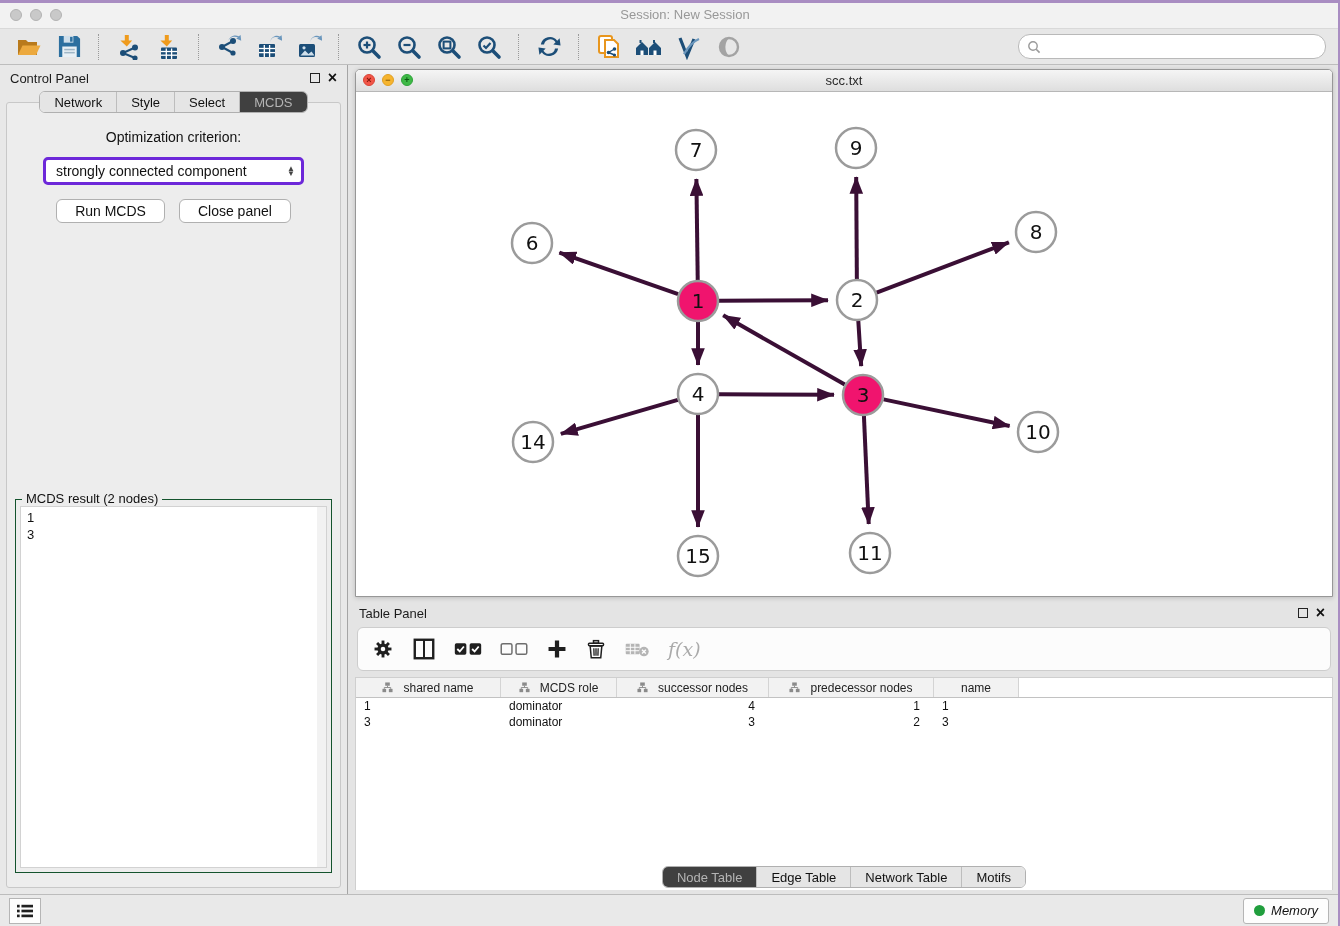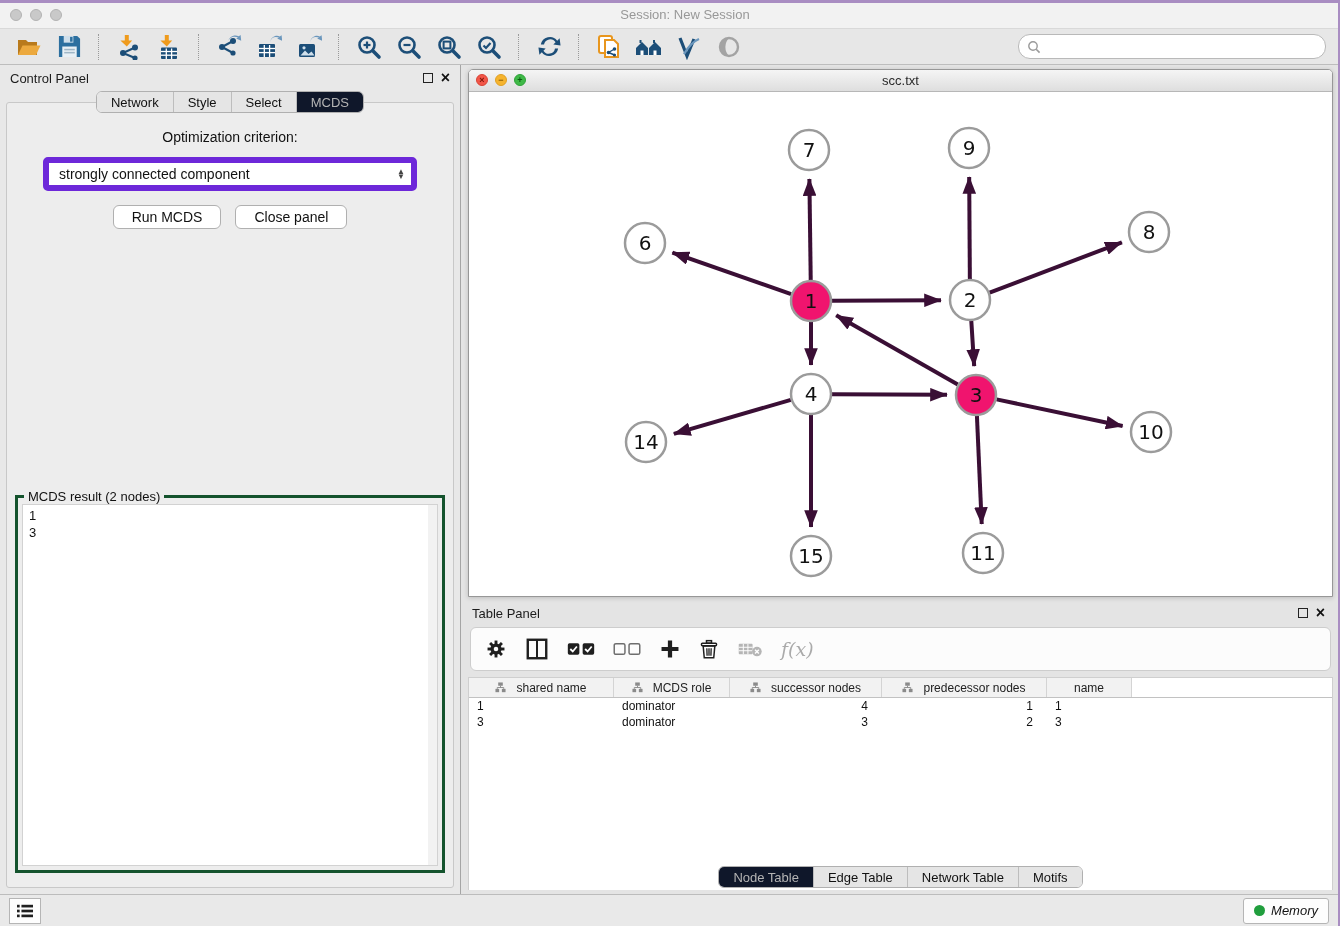--- a/index.html
+++ b/index.html
@@ -21,47 +21,47 @@
   .toolbar{height:37px;background:#e7e7e7;border-top:1px solid #d9d9d9;border-bottom:1px solid #bdbdbd;
     display:flex;align-items:center;padding:0 12px;gap:6px;box-sizing:border-box;}
   .tbtn{width:34px;height:30px;display:flex;align-items:center;justify-content:center;}
   .tsep{width:1px;height:26px;border-left:1px dotted #9a9a9a;margin:0 6px;}
   .searchbox{margin-left:auto;width:290px;height:23px;background:#fff;border:1px solid #b9b9b9;border-radius:12px;
     display:flex;align-items:center;padding:0 8px;gap:4px;}
   .searchbox input{border:none;outline:none;flex:1;font-size:12px;background:transparent;}
 
   
   .main{position:absolute;top:62px;bottom:32px;left:0;right:0;display:flex;}
-  .control-panel{width:461px;background:#e8e8e8;border-right:1px solid #a5a5a5;display:flex;flex-direction:column;box-sizing:border-box;position:relative;}
+  .control-panel{width:348px;background:#e8e8e8;border-right:1px solid #a5a5a5;display:flex;flex-direction:column;box-sizing:border-box;position:relative;}
   .splitter-gutter{width:6px;background:#e4e4e4;}
   .right-col{flex:1;background:#e4e4e4;display:flex;flex-direction:column;padding:4px 5px 4px 1px;box-sizing:border-box;min-width:0;}
 
   
   .panel-head{height:26px;display:flex;align-items:center;padding:0 10px;gap:8px;}
   .panel-head .ph-title{font-size:13px;color:#1c1c1c;flex:1;}
   .float-ico{width:10px;height:10px;border:1.6px solid #222;box-sizing:border-box;display:inline-block;}
   .close-ico{font-size:16px;font-weight:700;color:#111;line-height:10px;}
 
   .seg{display:flex;justify-content:center;}
   .segctl{display:flex;border:1px solid #b0b0b0;border-radius:6px;overflow:hidden;background:#fff;height:20px;}
   .segctl .segitem{padding:2px 14px;font-size:13px;color:#111;border-right:1px solid #bdbdbd;background:#e5e5e5;display:flex;align-items:center;}
   .segctl .segitem:last-child{border-right:none;}
-  .segctl .segitem.sel{background:#0f172a;color:#b4b4b4;}
+  .segctl .segitem.sel{background:#404040;color:#b4b4b4;}
 
   .cp-content{flex:1;margin:-11px 6px 6px 6px;border:1px solid #c8c8c8;border-radius:3px;background:#ededed;
     padding-top:26px;display:flex;flex-direction:column;}
   .opt-label{text-align:center;font-size:14px;color:#111;margin-bottom:12px;}
-  .selectbox{margin:0 36px;height:22px;background:#fff;border:6px solid #6d28d9;border-radius:5px;
+  .selectbox{margin:0 36px;height:22px;background:#fff;border:3px solid #6d28d9;border-radius:5px;
     display:flex;align-items:center;padding:0 6px 0 10px;font-size:14px;color:#111;}
   .selectbox .sval{flex:1;}
   .spin{display:flex;flex-direction:column;font-size:8px;line-height:5px;color:#444;letter-spacing:0;}
   .btnrow{display:flex;justify-content:center;gap:14px;margin-top:14px;}
   .aqbtn{height:22px;padding:0 18px;background:#fff;border:1px solid #b0b0b0;border-radius:6px;font-size:14px;color:#111;
     display:flex;align-items:center;}
-  .result-group{margin:auto 8px 14px 8px;height:372px;border:3px solid #14532d;position:relative;background:#ededed;}
+  .result-group{margin:auto 8px 14px 8px;height:372px;border:1px solid #14532d;position:relative;background:#ededed;}
   .result-legend{position:absolute;top:-9px;left:6px;background:#ededed;padding:0 4px;font-size:13px;color:#111;}
   .result-text{position:absolute;inset:6px 4px 4px 4px;background:#fff;border:1px solid #d2d2d2;
     font-size:13px;color:#111;padding:2px 6px;white-space:pre-line;line-height:17px;}
   .result-scroll{position:absolute;top:7px;bottom:5px;right:5px;width:9px;background:#f2f2f2;}
 
   
   .net-window{height:526px;border:1px solid #979797;border-radius:5px 5px 0 0;overflow:hidden;
     box-shadow:0 1px 5px rgba(0,0,0,.18);background:#fff;}
   .net-titlebar{height:21px;background:linear-gradient(#f5f5f5,#dedede);border-bottom:1px solid #b7b7b7;position:relative;}
   .tl{width:12px;height:12px;border-radius:50%;display:flex;align-items:center;justify-content:center;

